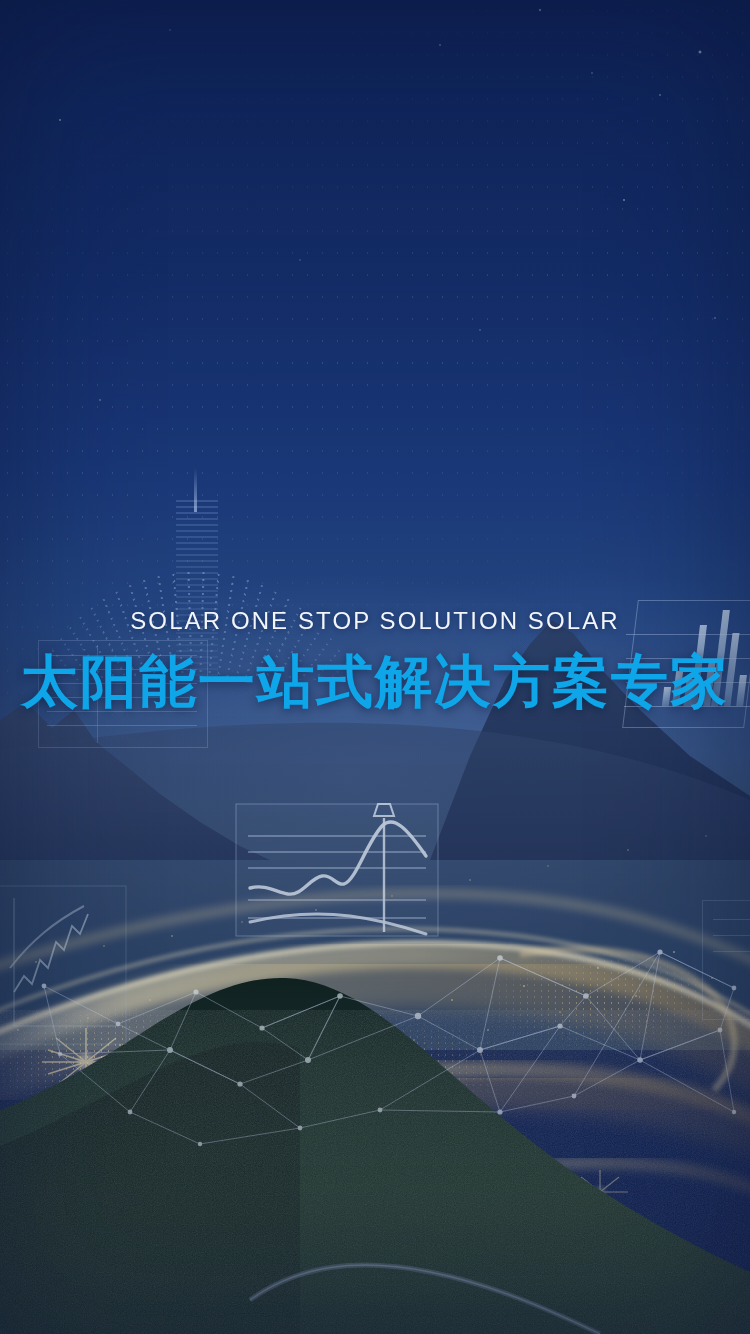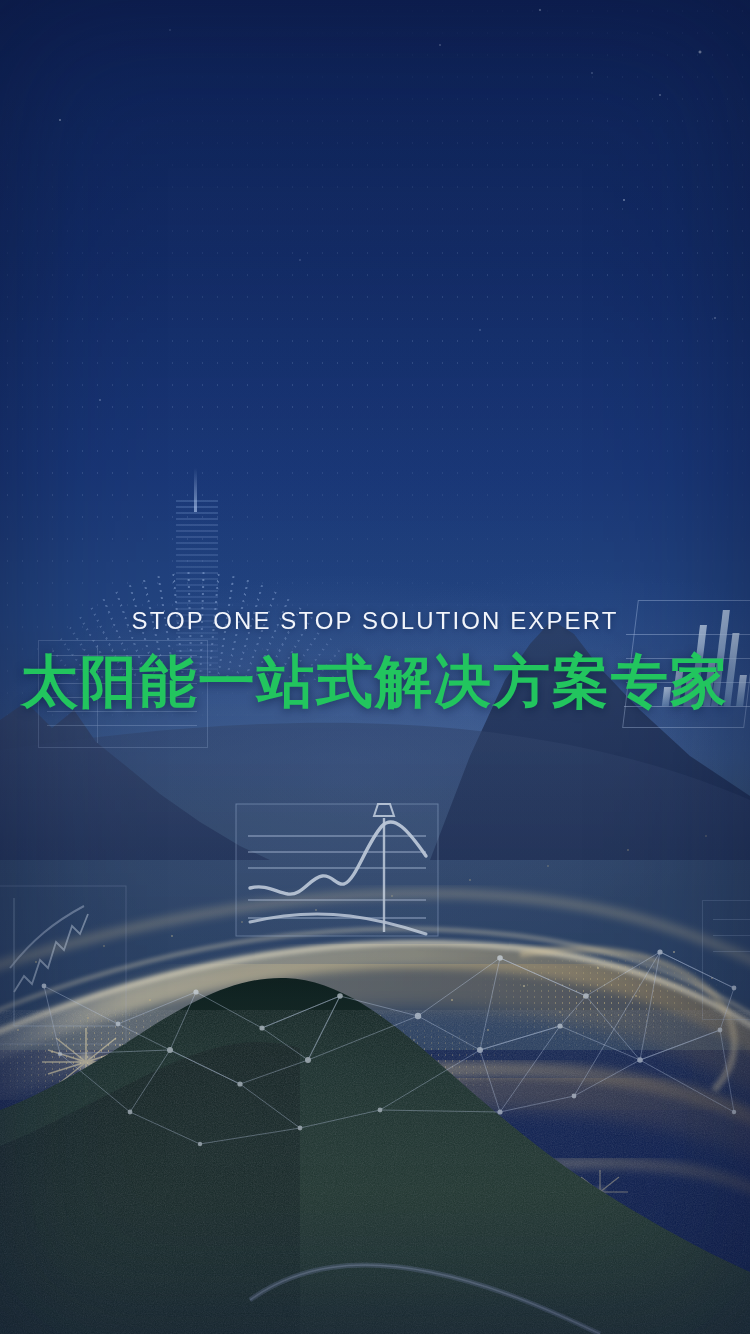--- a/index.html
+++ b/index.html
@@ -165,21 +165,21 @@
     color:#f2f5fb;
     font-weight:400;
     line-height:34px;
     text-shadow:0 1px 6px rgba(10,25,60,.55);
     white-space:nowrap;
   }
   #headline{
     margin-top:8px;
     font-size:57px;
     font-weight:700;
-    color:#22c55e;
+    color:#0ea5e9;
     letter-spacing:2px;
     line-height:70px;
     text-shadow:0 2px 10px rgba(8,22,55,.55);
     white-space:nowrap;
   }
 
   
   #tone{
     background:
       linear-gradient(180deg, rgba(16,34,82,.30) 0%, rgba(16,34,82,.05) 26%, rgba(18,36,84,0) 46%, rgba(14,28,64,.12) 74%, rgba(12,24,55,.30) 100%);
@@ -493,19 +493,19 @@
         <circle cx="130" cy="212" r="2.4"></circle>
       <circle cx="200" cy="244" r="2.2"></circle>
         <circle cx="300" cy="228" r="2.4"></circle>
       <circle cx="380" cy="210" r="2.4"></circle>
         <circle cx="60" cy="154" r="2.2"></circle>
       <circle cx="734" cy="212" r="2.2"></circle>
     </g>
   </svg>
 
   <div id="textblock">
-    <div id="eyebrow">STOP ONE STOP SOLUTION EXPERT</div>
+    <div id="eyebrow">SOLAR ONE STOP SOLUTION SOLAR</div>
     <div id="headline">太阳能一站式解决方案专家</div>
   </div>
 
   <div class="layer" id="tone"></div>
   <div class="layer" id="edge"></div>
 </div>
 
 </body></html>

